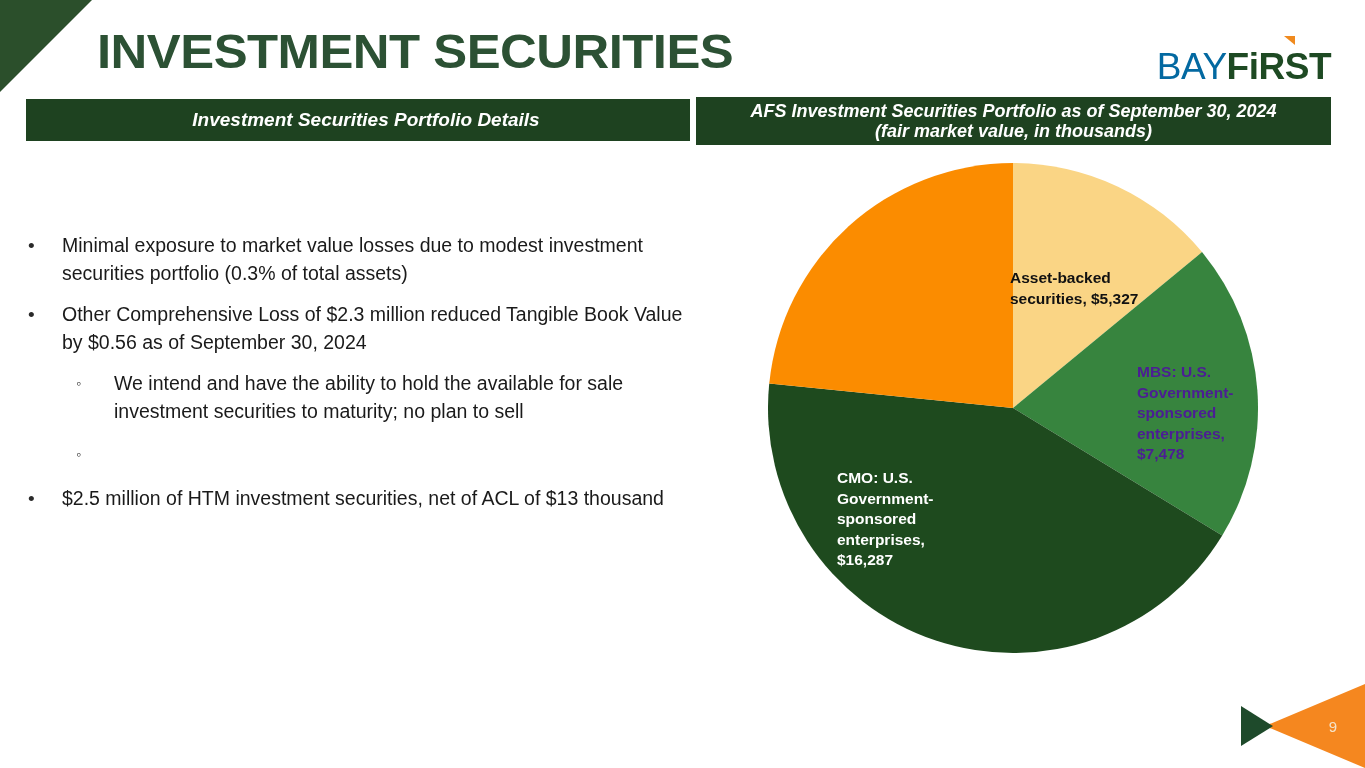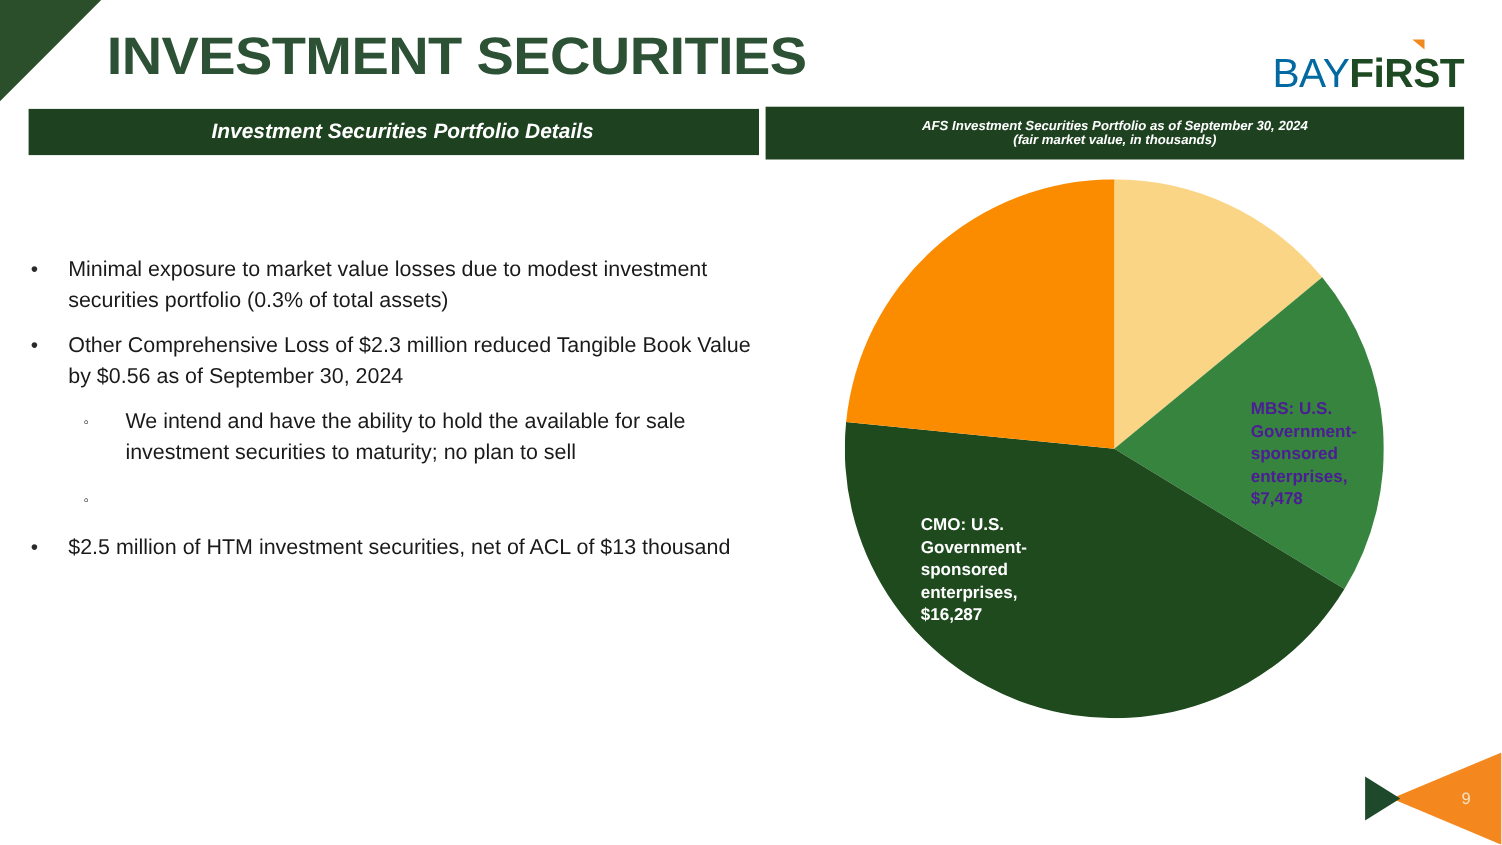--- a/index.html
+++ b/index.html
@@ -87,21 +87,21 @@
     top: 99px;
     width: 648px;
     height: 42px;
     font-size: 19px;
   }
   .banner-right {
     left: 696px;
     top: 97px;
     width: 635px;
     height: 48px;
-    font-size: 12px;
+    font-size: 18px;
     padding: 0 6px;
     box-sizing: border-box;
   }
 
   
   .bullets {
     position: absolute;
     left: 28px;
     top: 232px;
     width: 660px;
@@ -236,20 +236,22 @@
 
 <div class="chart-area">
   <svg class="pie" viewBox="0 0 490 490">
     <g id="pie-slices">
         <path d="M 245 245 L 245.00000000000003 0 A 245 245 0 0 1 434.0142201513035 89.1198390410294 Z" fill="#FAD585"></path>
         <path d="M 245 245 L 434.0142201513035 89.1198390410294 A 245 245 0 0 1 454.2053906971131 372.50727235443577 Z" fill="#37843E"></path>
         <path d="M 245 245 L 454.2053906971131 372.50727235443577 A 245 245 0 0 1 1.2218193681382274 220.56235183534687 Z" fill="#1E4A1E"></path>
         <path d="M 245 245 L 1.2218193681382274 220.56235183534687 A 245 245 0 0 1 244.99999999999974 0 Z" fill="#FB8C00"></path>
       </g>
   </svg>
+  <div class="pie-label label-abs">Asset-backed
+securities, $5,327</div>
   <div class="pie-label label-mbs">MBS: U.S.
 Government-
 sponsored
 enterprises,
 $7,478</div>
   <div class="pie-label label-cmo">CMO: U.S.
 Government-
 sponsored
 enterprises,
 $16,287</div>

